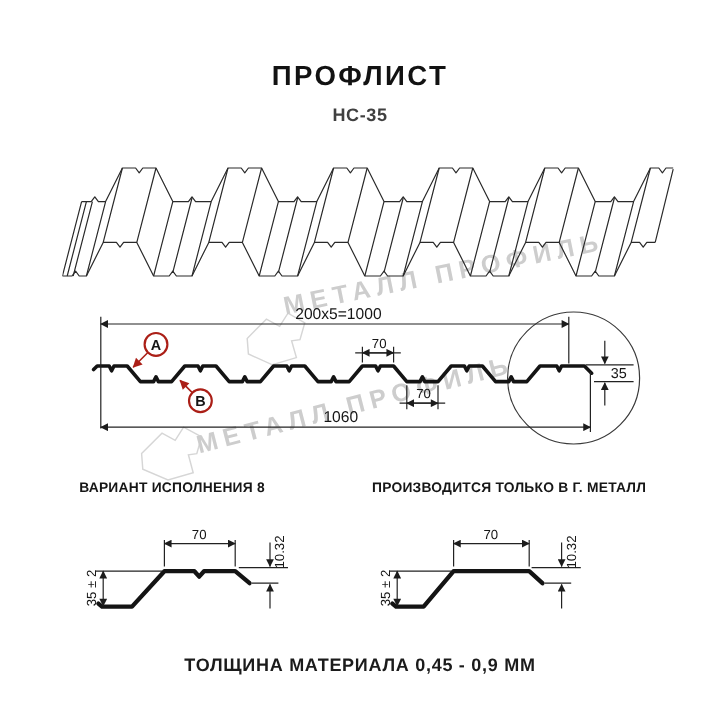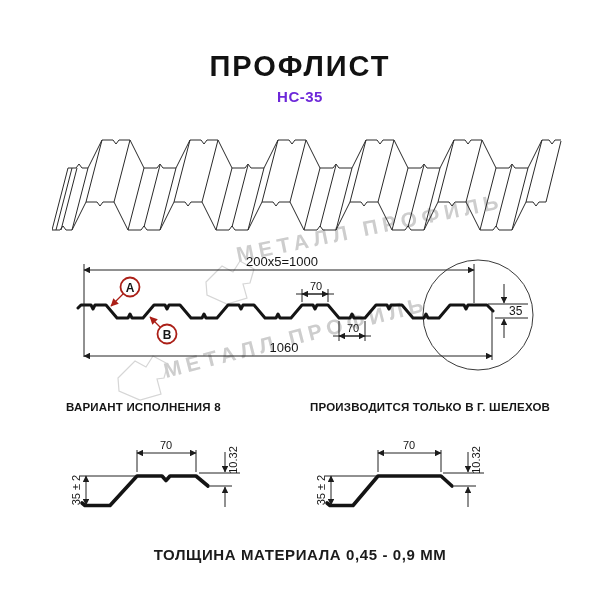--- a/index.html
+++ b/index.html
@@ -3,25 +3,25 @@
 <meta charset="utf-8">
 <style>
   html,body{margin:0;padding:0;}
   body{
     width:600px;height:600px;position:relative;background:#ffffff;
     font-family:"Liberation Sans", sans-serif;color:#1a1a1a;overflow:hidden;
   }
   .abs{position:absolute;}
   .page-title{
     left:0;top:50px;width:600px;text-align:center;
-    font-size:29px;font-weight:bold;letter-spacing:2px;color:#121212;
+    font-size:23px;font-weight:bold;letter-spacing:2px;color:#121212;
   }
   .page-subtitle{
     left:0;top:88px;width:600px;text-align:center;
-    font-size:15px;font-weight:bold;letter-spacing:0.5px;color:#6d28d9;
+    font-size:15px;font-weight:bold;letter-spacing:0.5px;color:#404040;
   }
   .variant-title{
     font-size:11.5px;font-weight:bold;color:#161616;line-height:15px;letter-spacing:0.2px;
     white-space:nowrap;
   }
   .footer-note{
     left:0;top:546px;width:600px;text-align:center;
     font-size:15px;font-weight:bold;letter-spacing:0.6px;color:#1b1b1b;
   }
   svg{display:block;}
@@ -117,21 +117,21 @@
 
   <g>
     <circle class="red" cx="167" cy="334" r="9.5" stroke-width="1.8"></circle>
     <line class="red" x1="160" y1="327" x2="150" y2="317" stroke-width="1.3" marker-end="url(#arwR)"></line>
     <text x="167" y="338.5" text-anchor="middle" font-size="12" font-weight="bold" fill="#ab1f17">В</text>
   </g>
 </svg>
 
 <div class="abs variant-title" style="left:66px;top:400px;z-index:3;">ВАРИАНТ ИСПОЛНЕНИЯ 8</div>
 <div class="abs" style="left:310px;top:400px;z-index:3;">
-  <div class="variant-title">ПРОИЗВОДИТСЯ ТОЛЬКО В Г. ШЕЛЕХОВ</div>
+  <div class="variant-title">ПРОИЗВОДИТСЯ ТОЛЬКО В Г. МЕТАЛЛ</div>
 </div>
 
 <svg class="abs" style="left:30px;top:436px;z-index:2;" width="540" height="86" viewBox="30 436 540 86">
   <defs>
     <marker id="arw2" viewBox="0 0 10 10" refX="9.2" refY="5" markerWidth="9" markerHeight="6.5" orient="auto-start-reverse">
       <path d="M0,0 L10,5 L0,10 Z" fill="#1c1c1c"></path>
     </marker>
   </defs>
 
   <g>

